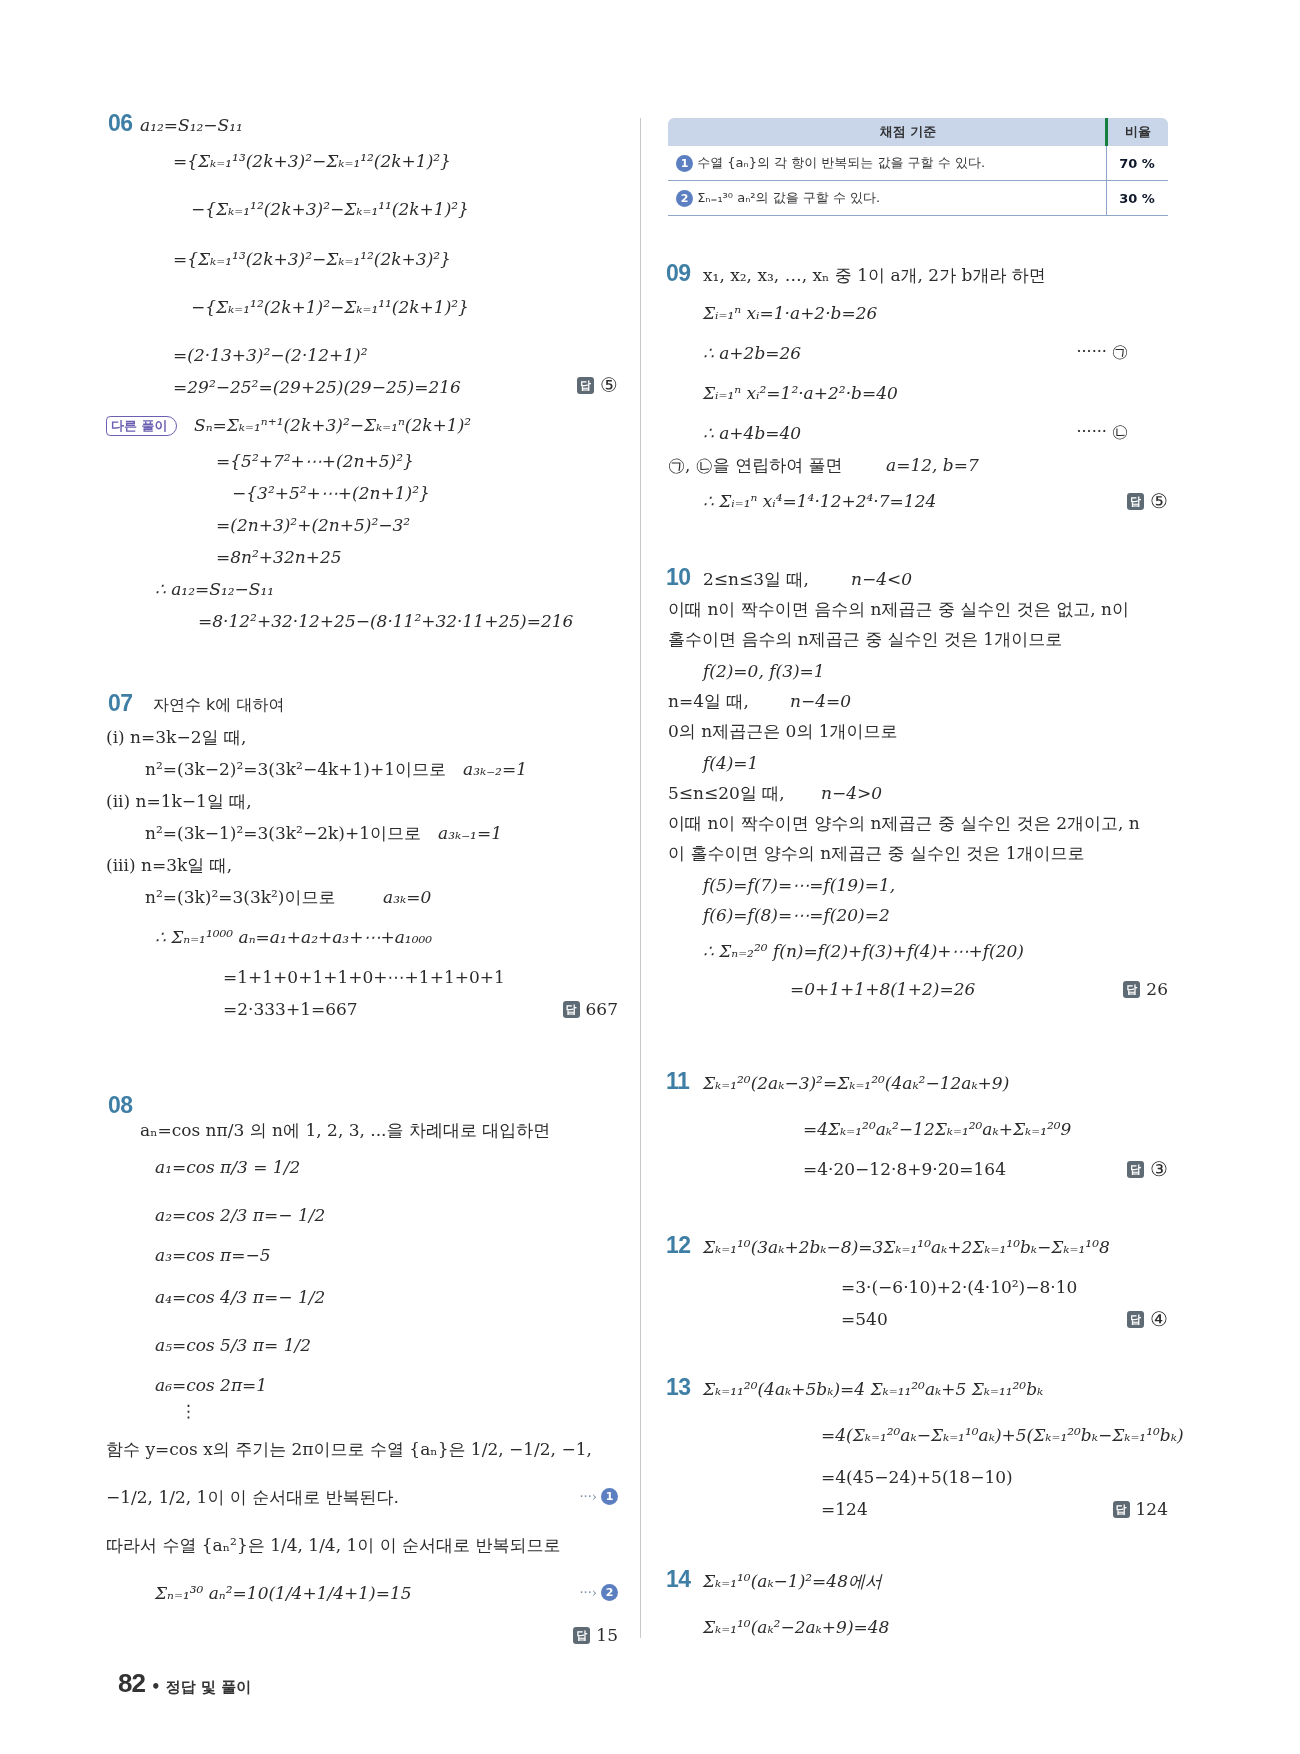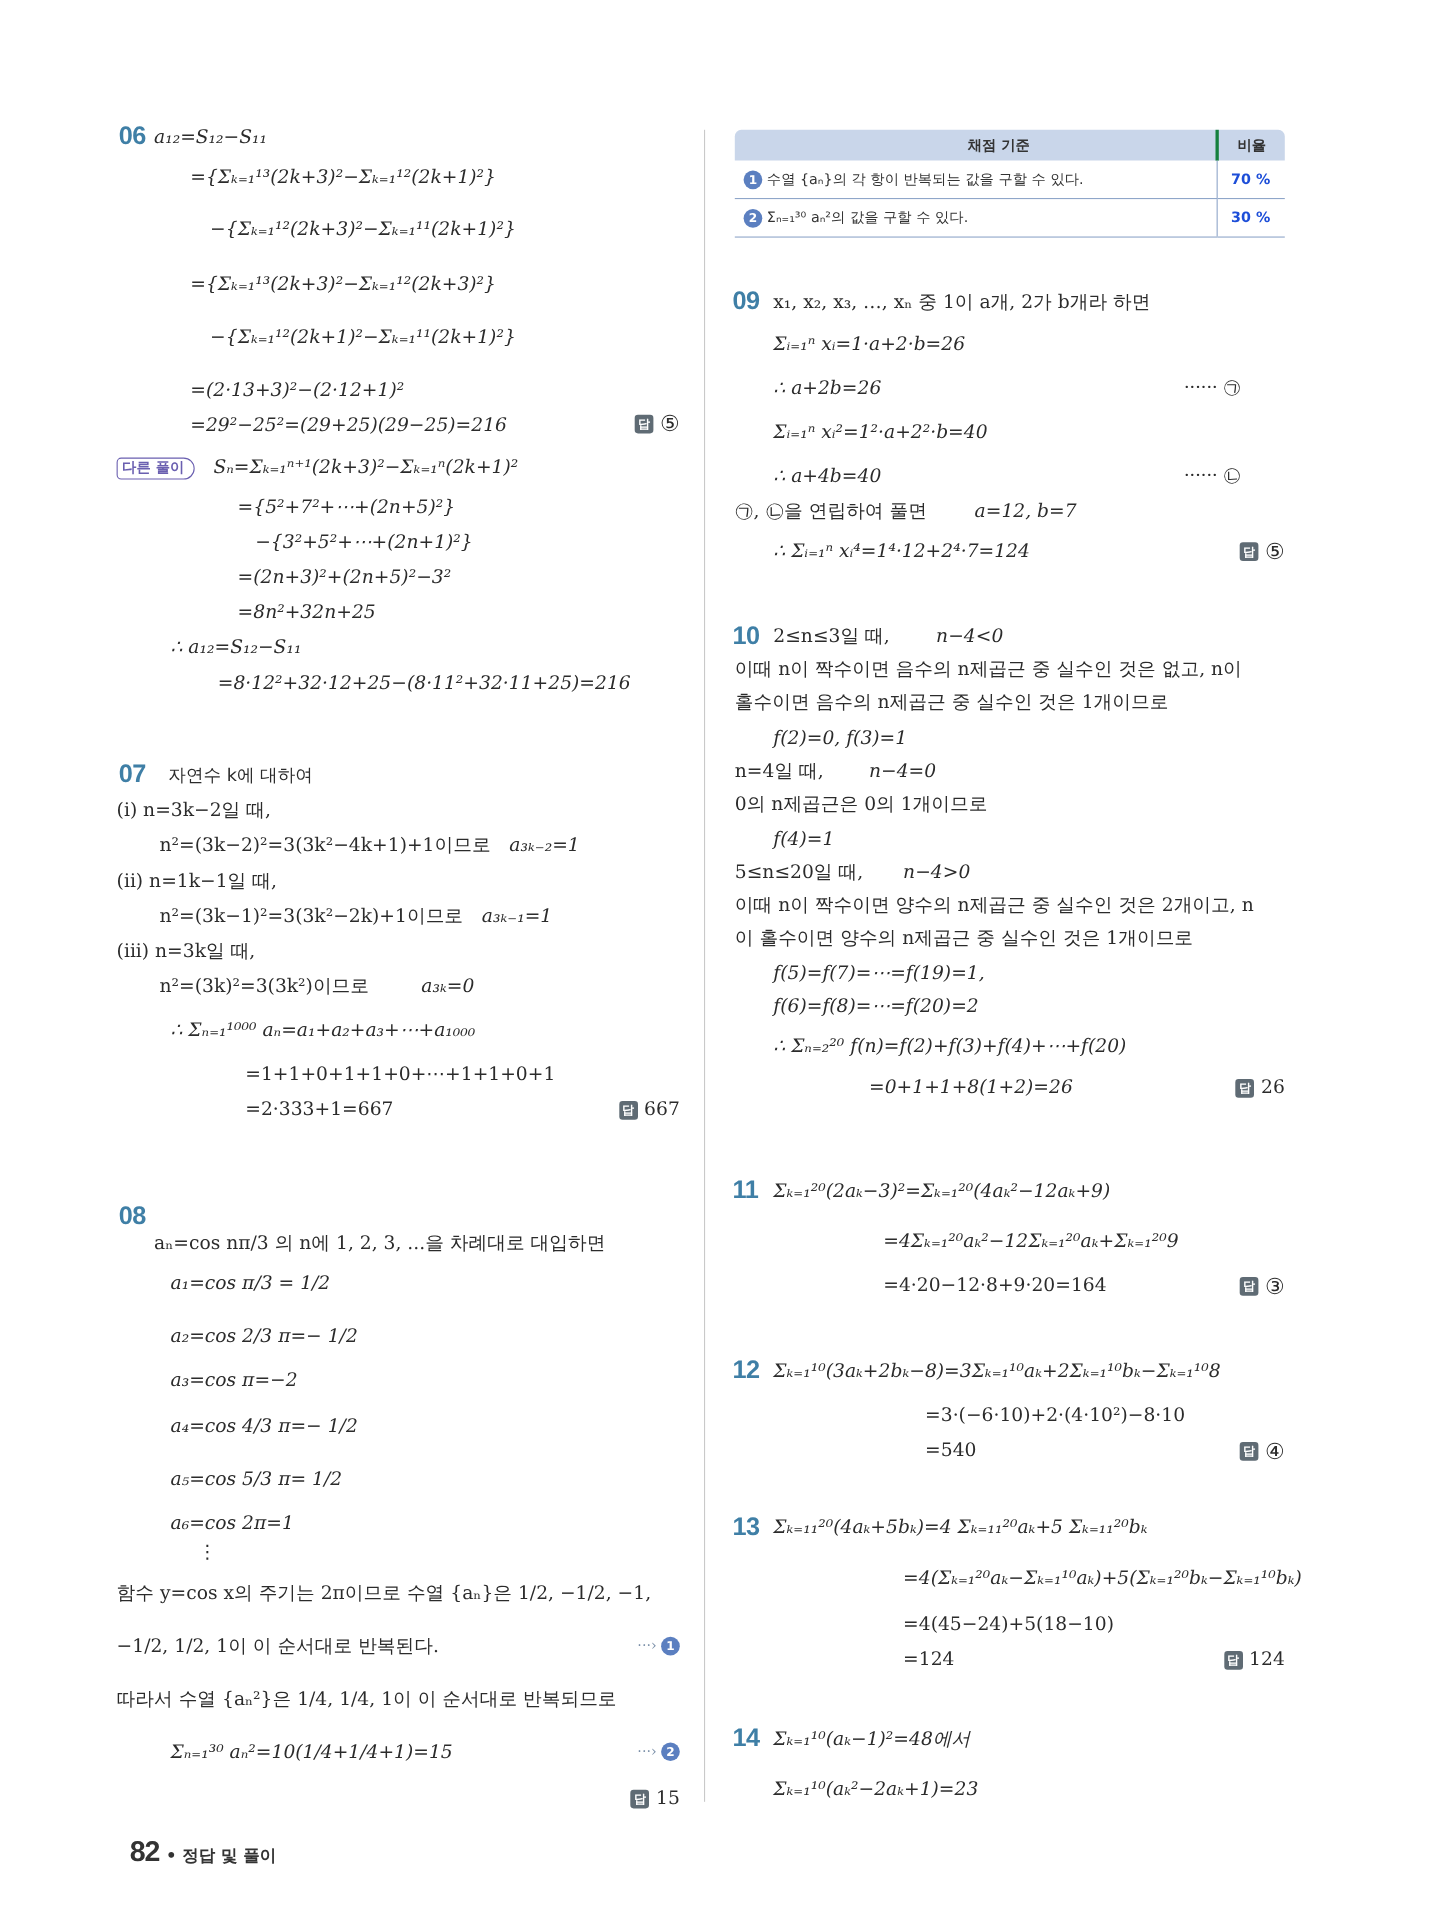--- a/index.html
+++ b/index.html
@@ -41,21 +41,21 @@
   }
   .tag { position: absolute; white-space: nowrap; }
 
   
   .grade-table { position: absolute; left: 668px; top: 118px; width: 500px; border-collapse: collapse;
     font-family: "DejaVu Sans", "Liberation Sans", sans-serif; font-size: 13px; }
   .grade-table th { background: #c9d6ea; color: #333; font-weight: bold; height: 26px; font-size: 13px; }
   .grade-table th:first-child { border-radius: 6px 0 0 0; padding-left: 44px; }
   .grade-table th:last-child { border-radius: 0 6px 0 0; border-left: 3px solid #15803d; width: 58px; }
   .grade-table td { height: 32px; border-bottom: 1.5px solid #8fa6c9; padding-left: 8px; color: #333; }
-  .grade-table td.rate { text-align: center; border-left: 1.5px solid #8fa6c9; font-weight: bold; color: #1d4ed8; padding-left: 0; }
+  .grade-table td.rate { text-align: center; border-left: 1.5px solid #8fa6c9; font-weight: bold; color: #0f172a; padding-left: 0; }
 
   .footer { position: absolute; left: 118px; top: 1668px; display: flex; align-items: baseline; gap: 6px; }
   .footer-num { font-family: "Liberation Sans", sans-serif; font-weight: bold; font-size: 26px; color: #333; letter-spacing: -1px; }
   .footer-text { font-family: "DejaVu Sans", sans-serif; font-weight: bold; font-size: 15px; color: #333; }
 </style>
 </head>
 <body>
 
 <div class="col col-left">
 
@@ -97,21 +97,21 @@
   <div class="line" style="left:105px;top:888px;">=2·333+1=667</div>
   <div class="ans" style="top:888px;">
     <span class="ans-box">답</span>
     <span>667</span>
   </div>
 
   <div class="qnum" style="left:-10px;top:982px;">08</div>
   <div class="line" style="left:22px;top:1009px;">aₙ=cos nπ/3 의 n에 1, 2, 3, ...을 차례대로 대입하면</div>
   <div class="line math" style="left:37px;top:1046px;">a₁=cos π/3 = 1/2</div>
   <div class="line math" style="left:37px;top:1094px;">a₂=cos 2/3 π=− 1/2</div>
-  <div class="line math" style="left:37px;top:1134px;">a₃=cos π=−2</div>
+  <div class="line math" style="left:37px;top:1134px;">a₃=cos π=−5</div>
   <div class="line math" style="left:37px;top:1176px;">a₄=cos 4/3 π=− 1/2</div>
   <div class="line math" style="left:37px;top:1224px;">a₅=cos 5/3 π= 1/2</div>
   <div class="line math" style="left:37px;top:1264px;">a₆=cos 2π=1</div>
   <div class="line" style="left:62px;top:1290px;">⋮</div>
   <div class="line" style="left:-12px;top:1328px;">함수 y=cos x의 주기는 2π이므로 수열 {aₙ}은 1/2, −1/2, −1,</div>
   <div class="line" style="left:-12px;top:1376px;">−1/2, 1/2, 1이 이 순서대로 반복된다.</div>
   <div class="step-mark" style="top:1378px;">
     <span>···›</span>
     <span class="step-dot">1</span>
   </div>
@@ -218,19 +218,19 @@
   <div class="line math" style="left:153px;top:1314px;">=4(Σₖ₌₁²⁰aₖ−Σₖ₌₁¹⁰aₖ)+5(Σₖ₌₁²⁰bₖ−Σₖ₌₁¹⁰bₖ)</div>
   <div class="line" style="left:153px;top:1356px;">=4(45−24)+5(18−10)</div>
   <div class="line" style="left:153px;top:1388px;">=124</div>
   <div class="ans" style="top:1388px;">
     <span class="ans-box">답</span>
     <span>124</span>
   </div>
 
   <div class="qnum" style="left:-2px;top:1456px;">14</div>
   <div class="line math" style="left:35px;top:1460px;">Σₖ₌₁¹⁰(aₖ−1)²=48에서</div>
-  <div class="line math" style="left:35px;top:1506px;">Σₖ₌₁¹⁰(aₖ²−2aₖ+1)=23</div>
+  <div class="line math" style="left:35px;top:1506px;">Σₖ₌₁¹⁰(aₖ²−2aₖ+9)=48</div>
 </div>
 
 <div class="footer">
   <span class="footer-num">82</span>
   <span class="footer-text">• 정답 및 풀이</span>
 </div>
 
 </body></html>

